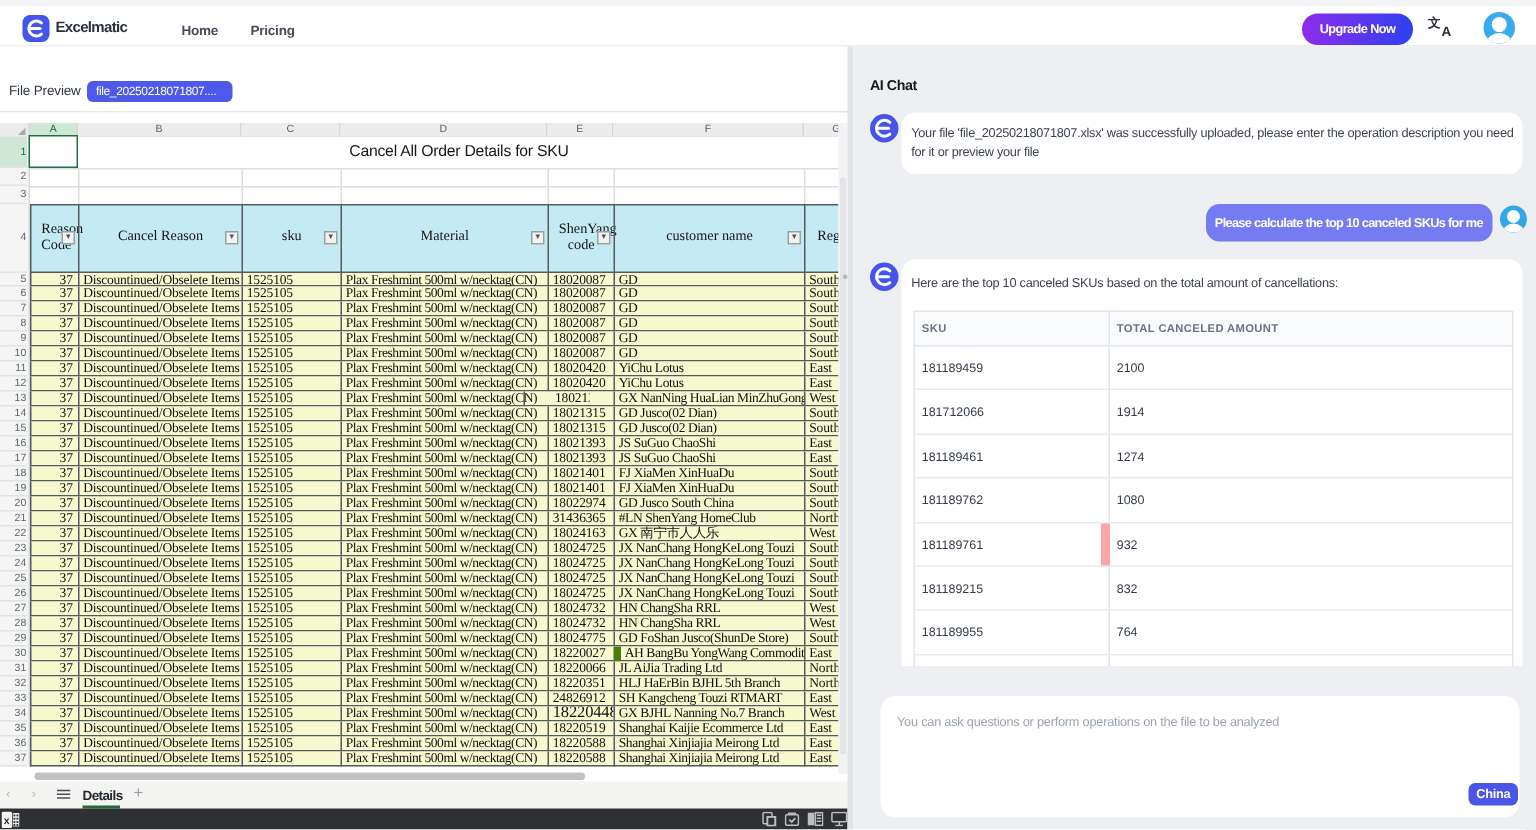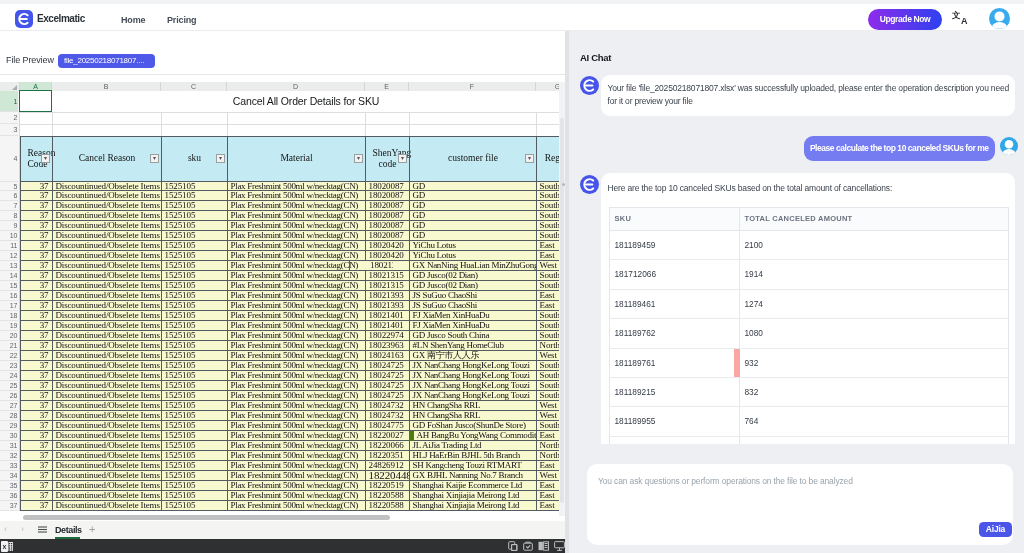--- a/index.html
+++ b/index.html
@@ -104,21 +104,21 @@
 <div class="abs" style="left:216px;top:79.0px;width:9px;height:9px;background:#f2f2f2;border:1px solid #9aa0a0;box-sizing:border-box;font-size:6px;line-height:7px;text-align:center;color:#555;">▾</div>
 <div class="abs ser" style="left:227px;top:60.5px;width:138px;height:46.0px;border-left:1.4px solid #525c60;box-sizing:border-box;color:#141414;font-size:9.5px;line-height:11px;text-align:center;display:flex;align-items:center;justify-content:center;">
       <span style="width:70px;">Material</span>
     </div>
 <div class="abs" style="left:354px;top:79.0px;width:9px;height:9px;background:#f2f2f2;border:1px solid #9aa0a0;box-sizing:border-box;font-size:6px;line-height:7px;text-align:center;color:#555;">▾</div>
 <div class="abs ser" style="left:365px;top:60.5px;width:44px;height:46.0px;border-left:1.4px solid #525c60;box-sizing:border-box;color:#141414;font-size:9.5px;line-height:11px;text-align:center;display:flex;align-items:center;justify-content:center;">
       <span style="width:30px;">ShenYang code</span>
     </div>
 <div class="abs" style="left:398px;top:79.0px;width:9px;height:9px;background:#f2f2f2;border:1px solid #9aa0a0;box-sizing:border-box;font-size:6px;line-height:7px;text-align:center;color:#555;">▾</div>
 <div class="abs ser" style="left:409px;top:60.5px;width:127px;height:46.0px;border-left:1.4px solid #525c60;box-sizing:border-box;color:#141414;font-size:9.5px;line-height:11px;text-align:center;display:flex;align-items:center;justify-content:center;">
-      <span style="width:70px;">customer file</span>
+      <span style="width:70px;">customer name</span>
     </div>
 <div class="abs" style="left:525px;top:79.0px;width:9px;height:9px;background:#f2f2f2;border:1px solid #9aa0a0;box-sizing:border-box;font-size:6px;line-height:7px;text-align:center;color:#555;">▾</div>
 <div class="abs ser" style="left:536px;top:60.5px;width:44px;height:46.0px;border-left:1.4px solid #525c60;box-sizing:border-box;color:#141414;font-size:9.5px;line-height:11px;text-align:center;display:flex;align-items:center;justify-content:center;">
       <span style="width:30px;">Region</span>
     </div>
 <div class="abs" style="left:20px;top:106.5px;width:560px;height:9.97px;background:#f9f9cf;border-bottom:1px solid #525c60;box-sizing:border-box;"></div>
 <div class="abs ser" style="left:20px;top:106.5px;width:32px;height:9.97px;border-left:1px solid #525c60;box-sizing:border-box;font-size:9px;color:#101010;line-height:9.97px;text-align:right;padding-right:3.5px;white-space:nowrap;overflow:hidden;letter-spacing:-0.1px;">37</div>
 <div class="abs ser" style="left:52px;top:106.5px;width:109px;height:9.97px;border-left:1px solid #525c60;box-sizing:border-box;font-size:9px;color:#101010;line-height:9.97px;text-align:left;padding-left:2.5px;white-space:nowrap;overflow:hidden;letter-spacing:-0.16px;">Discountinued/Obselete Items</div>
 <div class="abs ser" style="left:161px;top:106.5px;width:66px;height:9.97px;border-left:1px solid #525c60;box-sizing:border-box;font-size:9px;color:#101010;line-height:9.97px;text-align:left;padding-left:2.5px;white-space:nowrap;overflow:hidden;letter-spacing:-0.1px;">1525105</div>
 <div class="abs ser" style="left:227px;top:106.5px;width:138px;height:9.97px;border-left:1px solid #525c60;box-sizing:border-box;font-size:9px;color:#101010;line-height:9.97px;text-align:left;padding-left:2.5px;white-space:nowrap;overflow:hidden;letter-spacing:-0.3px;">Plax Freshmint 500ml w/necktag(CN)</div>
@@ -243,21 +243,21 @@
 <div class="abs ser" style="left:161px;top:256.05px;width:66px;height:9.97px;border-left:1px solid #525c60;box-sizing:border-box;font-size:9px;color:#101010;line-height:9.97px;text-align:left;padding-left:2.5px;white-space:nowrap;overflow:hidden;letter-spacing:-0.1px;">1525105</div>
 <div class="abs ser" style="left:227px;top:256.05px;width:138px;height:9.97px;border-left:1px solid #525c60;box-sizing:border-box;font-size:9px;color:#101010;line-height:9.97px;text-align:left;padding-left:2.5px;white-space:nowrap;overflow:hidden;letter-spacing:-0.3px;">Plax Freshmint 500ml w/necktag(CN)</div>
 <div class="abs ser" style="left:365px;top:256.05px;width:44px;height:9.97px;border-left:1px solid #525c60;box-sizing:border-box;font-size:9px;color:#101010;line-height:9.97px;text-align:left;padding-left:2.5px;white-space:nowrap;overflow:hidden;letter-spacing:-0.1px;">18022974</div>
 <div class="abs ser" style="left:409px;top:256.05px;width:127px;height:9.97px;border-left:1px solid #525c60;box-sizing:border-box;font-size:9px;color:#101010;line-height:9.97px;text-align:left;padding-left:2.5px;white-space:nowrap;overflow:hidden;letter-spacing:-0.28px;">GD Jusco South China</div>
 <div class="abs ser" style="left:536px;top:256.05px;width:44px;height:9.97px;border-left:1px solid #525c60;box-sizing:border-box;font-size:9px;color:#101010;line-height:9.97px;text-align:left;padding-left:2.5px;white-space:nowrap;overflow:hidden;letter-spacing:-0.1px;">South</div>
 <div class="abs" style="left:20px;top:266.02px;width:560px;height:9.97px;background:#f9f9cf;border-bottom:1px solid #525c60;box-sizing:border-box;"></div>
 <div class="abs ser" style="left:20px;top:266.02px;width:32px;height:9.97px;border-left:1px solid #525c60;box-sizing:border-box;font-size:9px;color:#101010;line-height:9.97px;text-align:right;padding-right:3.5px;white-space:nowrap;overflow:hidden;letter-spacing:-0.1px;">37</div>
 <div class="abs ser" style="left:52px;top:266.02px;width:109px;height:9.97px;border-left:1px solid #525c60;box-sizing:border-box;font-size:9px;color:#101010;line-height:9.97px;text-align:left;padding-left:2.5px;white-space:nowrap;overflow:hidden;letter-spacing:-0.16px;">Discountinued/Obselete Items</div>
 <div class="abs ser" style="left:161px;top:266.02px;width:66px;height:9.97px;border-left:1px solid #525c60;box-sizing:border-box;font-size:9px;color:#101010;line-height:9.97px;text-align:left;padding-left:2.5px;white-space:nowrap;overflow:hidden;letter-spacing:-0.1px;">1525105</div>
 <div class="abs ser" style="left:227px;top:266.02px;width:138px;height:9.97px;border-left:1px solid #525c60;box-sizing:border-box;font-size:9px;color:#101010;line-height:9.97px;text-align:left;padding-left:2.5px;white-space:nowrap;overflow:hidden;letter-spacing:-0.3px;">Plax Freshmint 500ml w/necktag(CN)</div>
-<div class="abs ser" style="left:365px;top:266.02px;width:44px;height:9.97px;border-left:1px solid #525c60;box-sizing:border-box;font-size:9px;color:#101010;line-height:9.97px;text-align:left;padding-left:2.5px;white-space:nowrap;overflow:hidden;letter-spacing:-0.1px;">18023963</div>
+<div class="abs ser" style="left:365px;top:266.02px;width:44px;height:9.97px;border-left:1px solid #525c60;box-sizing:border-box;font-size:9px;color:#101010;line-height:9.97px;text-align:left;padding-left:2.5px;white-space:nowrap;overflow:hidden;letter-spacing:-0.1px;">31436365</div>
 <div class="abs ser" style="left:409px;top:266.02px;width:127px;height:9.97px;border-left:1px solid #525c60;box-sizing:border-box;font-size:9px;color:#101010;line-height:9.97px;text-align:left;padding-left:2.5px;white-space:nowrap;overflow:hidden;letter-spacing:-0.28px;">#LN ShenYang HomeClub</div>
 <div class="abs ser" style="left:536px;top:266.02px;width:44px;height:9.97px;border-left:1px solid #525c60;box-sizing:border-box;font-size:9px;color:#101010;line-height:9.97px;text-align:left;padding-left:2.5px;white-space:nowrap;overflow:hidden;letter-spacing:-0.1px;">North</div>
 <div class="abs" style="left:20px;top:275.99px;width:560px;height:9.97px;background:#f9f9cf;border-bottom:1px solid #525c60;box-sizing:border-box;"></div>
 <div class="abs ser" style="left:20px;top:275.99px;width:32px;height:9.97px;border-left:1px solid #525c60;box-sizing:border-box;font-size:9px;color:#101010;line-height:9.97px;text-align:right;padding-right:3.5px;white-space:nowrap;overflow:hidden;letter-spacing:-0.1px;">37</div>
 <div class="abs ser" style="left:52px;top:275.99px;width:109px;height:9.97px;border-left:1px solid #525c60;box-sizing:border-box;font-size:9px;color:#101010;line-height:9.97px;text-align:left;padding-left:2.5px;white-space:nowrap;overflow:hidden;letter-spacing:-0.16px;">Discountinued/Obselete Items</div>
 <div class="abs ser" style="left:161px;top:275.99px;width:66px;height:9.97px;border-left:1px solid #525c60;box-sizing:border-box;font-size:9px;color:#101010;line-height:9.97px;text-align:left;padding-left:2.5px;white-space:nowrap;overflow:hidden;letter-spacing:-0.1px;">1525105</div>
 <div class="abs ser" style="left:227px;top:275.99px;width:138px;height:9.97px;border-left:1px solid #525c60;box-sizing:border-box;font-size:9px;color:#101010;line-height:9.97px;text-align:left;padding-left:2.5px;white-space:nowrap;overflow:hidden;letter-spacing:-0.3px;">Plax Freshmint 500ml w/necktag(CN)</div>
 <div class="abs ser" style="left:365px;top:275.99px;width:44px;height:9.97px;border-left:1px solid #525c60;box-sizing:border-box;font-size:9px;color:#101010;line-height:9.97px;text-align:left;padding-left:2.5px;white-space:nowrap;overflow:hidden;letter-spacing:-0.1px;">18024163</div>
 <div class="abs ser" style="left:409px;top:275.99px;width:127px;height:9.97px;border-left:1px solid #525c60;box-sizing:border-box;font-size:9px;color:#101010;line-height:9.97px;text-align:left;padding-left:2.5px;white-space:nowrap;overflow:hidden;letter-spacing:-0.28px;">GX 南宁市人人乐</div>
 <div class="abs ser" style="left:536px;top:275.99px;width:44px;height:9.97px;border-left:1px solid #525c60;box-sizing:border-box;font-size:9px;color:#101010;line-height:9.97px;text-align:left;padding-left:2.5px;white-space:nowrap;overflow:hidden;letter-spacing:-0.1px;">West</div>
@@ -503,12 +503,12 @@
 <div style="flex:1;font-size:8.3px;color:#343b46;line-height:28px;padding-left:4.5px;">764</div>
       </div>
 <div style="display:flex;height:29.4px;border-bottom:1px solid #e9ecef;box-sizing:border-box;">
 <div style="width:130px;border-right:1px solid #e3e6ea;box-sizing:border-box;font-size:8.3px;color:#343b46;line-height:28px;padding-left:4.5px;">181189691</div>
 <div style="flex:1;font-size:8.3px;color:#343b46;line-height:28px;padding-left:4.5px;">726</div>
       </div>
 </div>
 </div>
 <div class="abs" style="left:587px;top:464px;width:426px;height:81px;background:#fff;border-radius:10px;"></div>
 <div class="abs" style="left:598px;top:476px;font-size:8.5px;color:#9aa3ad;letter-spacing:-0.15px;">You can ask questions or perform operations on the file to be analyzed</div>
-<div class="abs" style="left:979px;top:522px;width:33px;height:15px;border-radius:4.5px;background:#4b55e7;color:#fff;font-size:8.5px;font-weight:bold;text-align:center;line-height:15px;letter-spacing:-0.2px;">AiJia</div>
+<div class="abs" style="left:979px;top:522px;width:33px;height:15px;border-radius:4.5px;background:#4b55e7;color:#fff;font-size:8.5px;font-weight:bold;text-align:center;line-height:15px;letter-spacing:-0.2px;">China</div>
 </body></html>

